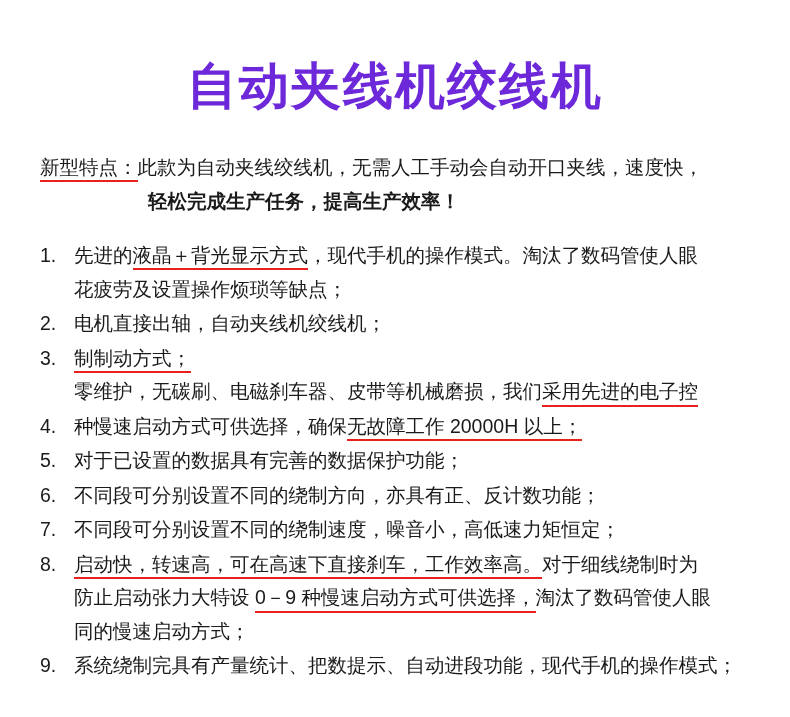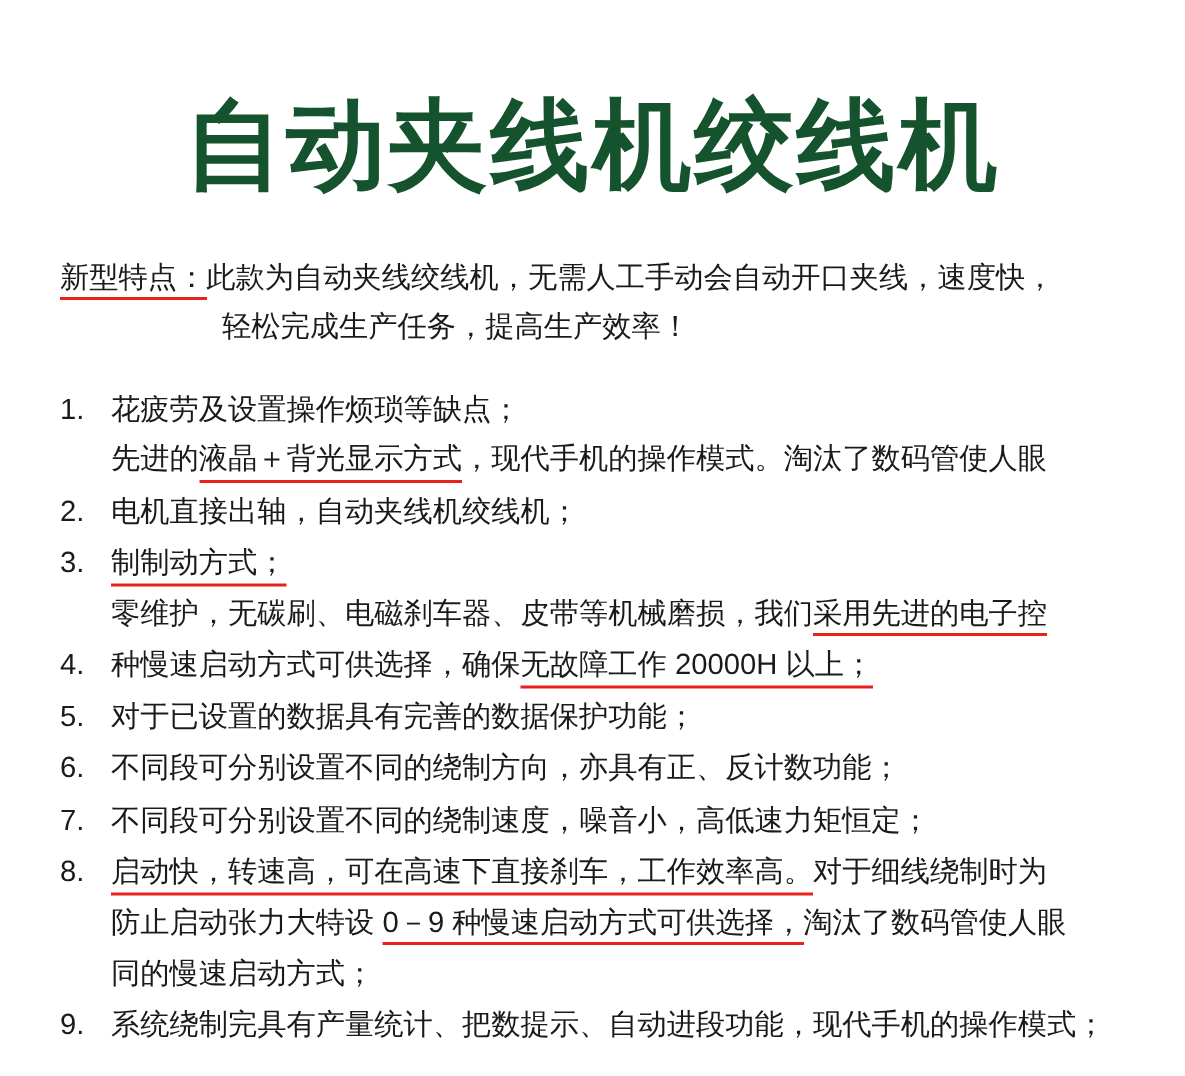--- a/index.html
+++ b/index.html
@@ -16,27 +16,27 @@
   }
   .page {
     position: relative;
     width: 790px;
     height: 717px;
     background: #ffffff;
     box-sizing: border-box;
   }
   .title {
     text-align: center;
-    color: #14532d;
-    font-size: 66px;
+    color: #6d28d9;
+    font-size: 50px;
     font-weight: bold;
     letter-spacing: 2px;
     padding-top: 62px;
     line-height: 1.1;
-    font-family: Liberation Serif, serif;
+    font-family: Liberation Mono, monospace;
   }
   .content {
     margin: 34px 40px 0 40px;
     font-size: 19.5px;
     line-height: 1.72;
   }
   .intro {
     margin-bottom: 21px;
   }
   .intro-body {
@@ -63,42 +63,43 @@
     left: 0;
     top: 0;
     width: 30px;
     text-align: left;
   }
   .ln {
     display: block;
   }
   .hang {
     display: block;
+    font-weight: bold;
   }
 </style>
 </head>
 <body>
 
 <div class="page">
 
   <div class="title">自动夹线机绞线机</div>
 
   <div class="content">
 
     <div class="intro">
       <span class="u-red">新型特点：</span><span class="intro-body">此款为自动夹线绞线机，无需人工手动会自动开口夹线，速度快，</span>
       <span class="hang" style="padding-left:108px;">轻松完成生产任务，提高生产效率！</span>
     </div>
 
     <ol class="list">
 
       <li>
         <span class="num">1.</span>
+        <span class="ln"><span>先进的</span><span class="u-red">液晶＋背光显示方式</span><span>，现代手机的操作模式。淘汰了数码管使人眼</span></span>
         <span class="ln">花疲劳及设置操作烦琐等缺点；</span>
-        <span class="ln"><span>先进的</span><span class="u-red">液晶＋背光显示方式</span><span>，现代手机的操作模式。淘汰了数码管使人眼</span></span>
       </li>
 
       <li>
         <span class="num">2.</span>
         <span class="ln">电机直接出轴，自动夹线机绞线机；</span>
       </li>
 
       <li>
         <span class="num">3.</span>
         <span class="ln"><span class="u-red">制制动方式；</span></span>

